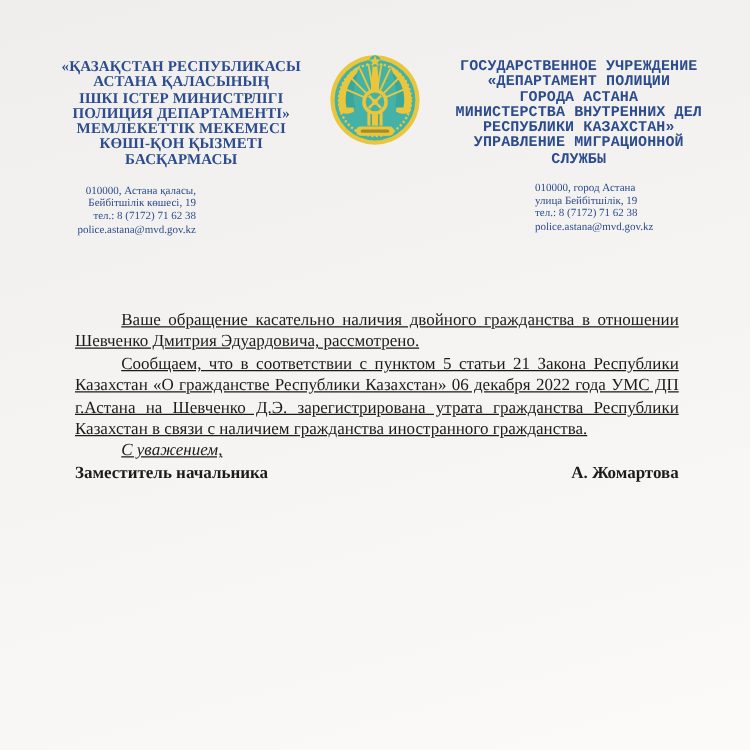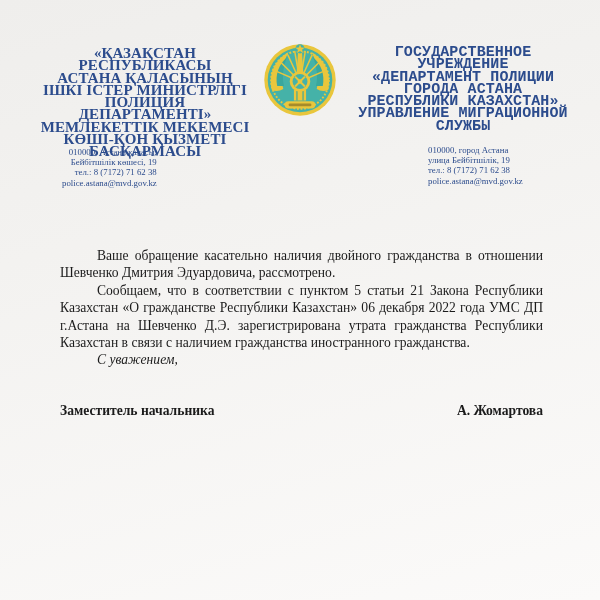--- a/index.html
+++ b/index.html
@@ -9,21 +9,21 @@
     width: 600px;
     height: 600px;
     background: linear-gradient(165deg, #efeeec 0%, #f3f2f0 35%, #fbfaf9 100%);
     overflow: hidden;
   }
   .org-block {
     position: absolute;
     color: #2c4c8d;
     font-weight: bold;
     text-align: center;
-    font-size: 15px;
+    font-size: 12px;
     line-height: 12.3px;
     letter-spacing: 0.1px;
   }
   .org-left  { left: 38px;  top: 47px; width: 214px; }
   .org-right { left: 352px; top: 47px; width: 222px; font-family: Liberation Mono, monospace; }
   .emblem-wrap {
     position: absolute;
     left: 261px; top: 42px;
     width: 78px; height: 76px;
   }
@@ -40,31 +40,31 @@
     left: 60px; top: 247px;
     width: 483px;
     color: #1b1b1b;
     font-size: 13.6px;
     line-height: 17.4px;
   }
   .body-text p {
     margin: 0;
     text-align: justify;
     text-indent: 37px;
+    text-decoration: underline;
   }
   .closing {
     margin-top: 13px;
     font-style: italic;
     text-align: left;
     text-indent: 0;
   }
   .signature-row {
     display: flex;
     justify-content: space-between;
-    margin-top: 33px;
     font-weight: bold;
   }
 </style>
 </head>
 <body>
 
 <div class="page">
 
   <div class="org-block org-left">
     <div>«ҚАЗАҚСТАН РЕСПУБЛИКАСЫ</div>
@@ -121,20 +121,21 @@
 
       <rect x="30" y="78" width="40" height="9.5" rx="4.5" fill="#e9c63c"></rect>
       <rect x="35" y="81" width="30" height="3.5" rx="1.7" fill="#7a6420" opacity="0.6"></rect>
     </svg>
   </div>
 
   <div class="org-block org-right">
     <div>ГОСУДАРСТВЕННОЕ УЧРЕЖДЕНИЕ</div>
     <div>«ДЕПАРТАМЕНТ ПОЛИЦИИ</div>
     <div>ГОРОДА АСТАНА</div>
+    <div>МИНИСТЕРСТВА ВНУТРЕННИХ ДЕЛ</div>
     <div>РЕСПУБЛИКИ КАЗАХСТАН»</div>
     <div>УПРАВЛЕНИЕ МИГРАЦИОННОЙ</div>
     <div>СЛУЖБЫ</div>
   </div>
 
   <div class="contact-block contact-left">
     <div>010000, Астана қаласы,</div>
     <div>Бейбітшілік көшесі, 19</div>
     <div>тел.: 8 (7172) 71 62 38</div>
     <div>police.astana@mvd.gov.kz</div>

